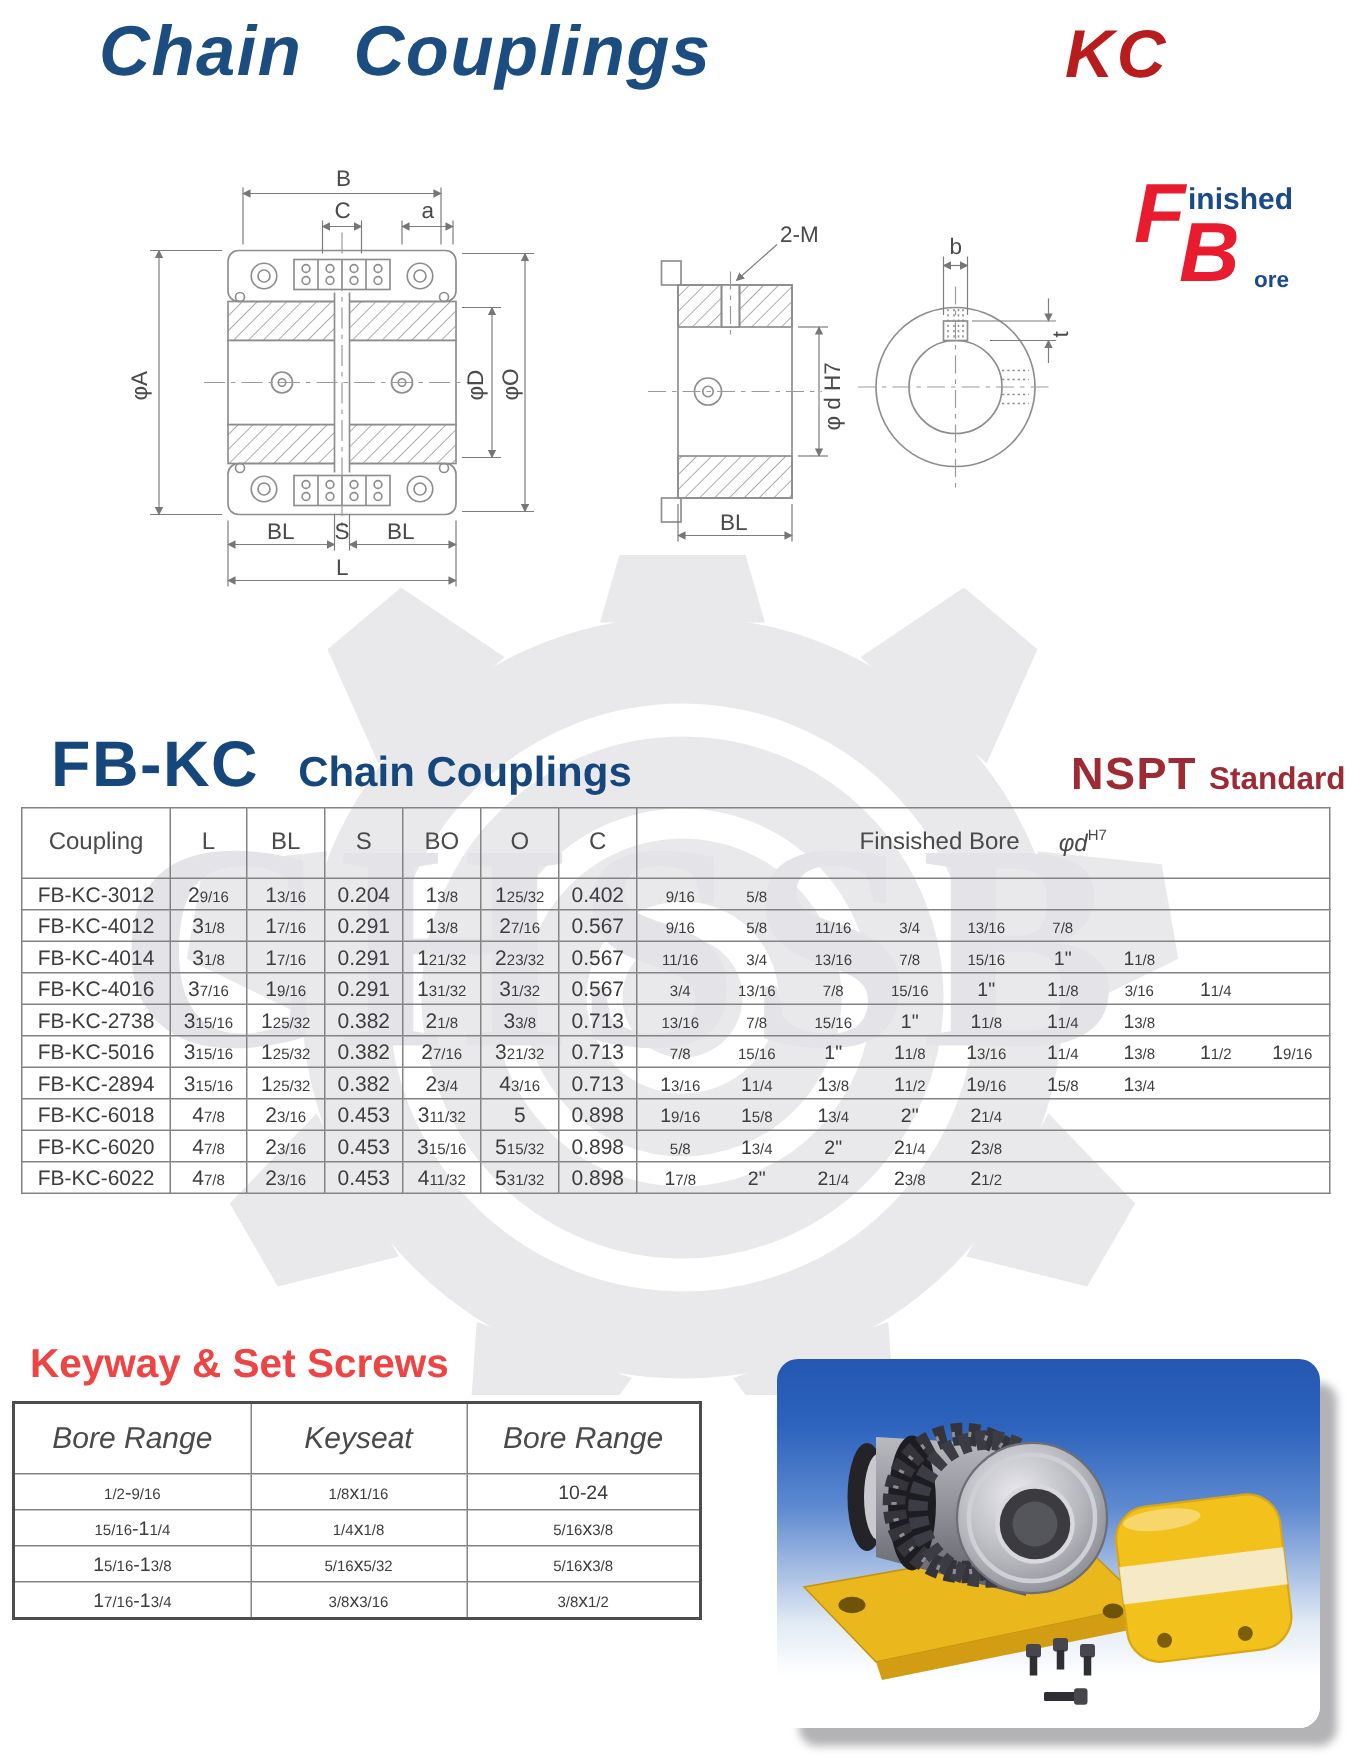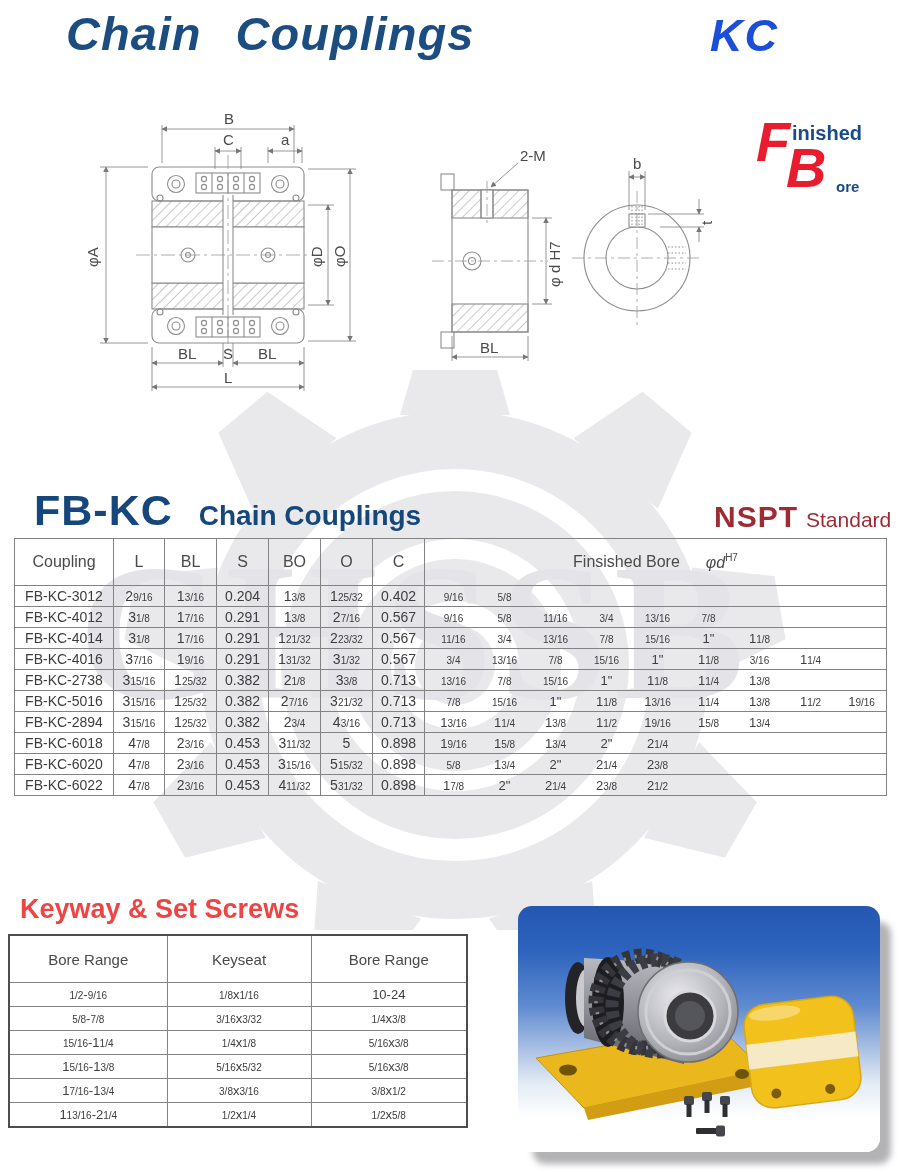--- a/index.html
+++ b/index.html
@@ -7,37 +7,37 @@
         font-family:"Liberation Sans",sans-serif;color:#3f3f3f;}
   
   .wm-gear{position:absolute;left:0;top:370px;z-index:0;}
   .wm-text{position:absolute;left:78px;top:534px;z-index:0;
            font-family:"Liberation Serif",serif;font-size:196px;font-weight:bold;
            letter-spacing:6px;color:#e4e4e8;line-height:1;user-select:none;}
   
   .title{position:absolute;left:66px;top:6px;z-index:2;font-size:47px;font-weight:bold;
          font-style:italic;color:#1b4d80;letter-spacing:1px;word-spacing:20px;}
   .kc{position:absolute;left:710px;top:10px;z-index:2;font-size:45px;font-weight:bold;
-      font-style:italic;color:#1d4ed8;letter-spacing:2px;}
+      font-style:italic;color:#b91c1c;letter-spacing:2px;}
   
   .draw{position:absolute;left:0;top:95px;z-index:1;}
   .fb-logo{position:absolute;left:756px;top:120px;width:130px;height:84px;z-index:2;}
   .fb-f{position:absolute;left:0;top:-6px;font-size:56px;font-weight:bold;font-style:italic;
         color:#e81c2e;line-height:1;}
   .fb-b{position:absolute;left:30px;top:20px;font-size:56px;font-weight:bold;font-style:italic;
         color:#e81c2e;line-height:1;}
   .fb-sm1{position:absolute;left:36px;top:2px;font-size:20px;font-weight:bold;color:#1b4a8c;}
   .fb-sm2{position:absolute;left:80px;top:58px;font-size:15px;font-weight:bold;color:#1b4a8c;}
   
   .sec{position:absolute;left:34px;top:486px;z-index:2;white-space:nowrap;}
   .sec .big{font-size:43px;font-weight:bold;color:#16477c;letter-spacing:1px;}
   .sec .sub{font-size:28px;font-weight:bold;color:#16477c;margin-left:26px;}
   .nspt{position:absolute;left:714px;top:500px;z-index:2;white-space:nowrap;}
   .nspt .n1{font-size:30px;font-weight:bold;color:#9e2a33;letter-spacing:1px;}
-  .nspt .n2{font-size:21px;font-weight:normal;color:#9e2a33;margin-left:8px;}
+  .nspt .n2{font-size:21px;font-weight:bold;color:#9e2a33;margin-left:8px;}
   
   table{border-collapse:collapse;table-layout:fixed;background:transparent;}
   .main-table{position:absolute;left:14px;top:538px;width:872px;z-index:1;}
   .main-table th,.main-table td{border:1px solid #838383;text-align:center;
         padding:0;background:transparent;font-weight:normal;}
   .main-table{border:1px solid #0f766e;}
   .main-table thead th{height:46px;font-size:16px;color:#4a4a4a;}
   .main-table tbody tr{height:21px;}
   .main-table td{font-size:14px;color:#3d3d3d;white-space:nowrap;}
   .c-name{font-size:14px;}
@@ -50,21 +50,21 @@
   .bore-slot .wh{font-size:13px;}
   .bore-slot .fr{font-size:10px;}
   .bore-h .bore-sym{margin-left:26px;font-style:italic;}
   .bore-h sup{font-size:10px;}
   
   .kw-title{position:absolute;left:20px;top:894px;z-index:2;font-size:27px;font-weight:bold;
             color:#ef4444;}
   .kw-table{position:absolute;left:8px;top:934px;width:458px;z-index:1;border:2px solid #4d4d4d;}
   .kw-table th,.kw-table td{border:1px solid #838383;text-align:center;padding:0;
             font-weight:normal;background:transparent;}
-  .kw-table thead th{height:46px;font-size:15px;color:#4a4a4a;}
+  .kw-table thead th{height:46px;font-size:20px;color:#4a4a4a;font-style:italic;}
   .kw-table tbody tr{height:24px;}
   .kw-table td{font-size:13px;color:#3d3d3d;white-space:nowrap;}
   .kw-table td .wh{font-size:13px;}
   .kw-table td .fr{font-size:10px;}
   
   .photo{position:absolute;left:518px;top:906px;width:362px;height:246px;z-index:1;
          border-radius:14px;
          background:linear-gradient(180deg,#2457b1 0%,#2d63bd 18%,#5d89d0 40%,#a9c0e4 58%,#e3ebf5 72%,#ffffff 86%);
          box-shadow:13px 14px 6px -2px rgba(128,128,133,0.6);}
   .photo svg{display:block;}
@@ -547,43 +547,33 @@
         <th>Bore Range</th>
       </tr>
     </thead>
     <tbody>
         <tr>
           <td><span class="fr">1/2</span>-<span class="fr">9/16</span></td>
           <td><span class="fr">1/8</span>x<span class="fr">1/16</span></td>
           <td>10-24</td>
         </tr>
         <tr>
-          <td><span class="fr">5/8</span>-<span class="fr">7/8</span></td>
-          <td><span class="fr">3/16</span>x<span class="fr">3/32</span></td>
-          <td><span class="fr">1/4</span>x<span class="fr">3/8</span></td>
-        </tr>
-        <tr>
           <td><span class="fr">15/16</span>-<span class="wh">1</span><span class="fr">1/4</span></td>
           <td><span class="fr">1/4</span>x<span class="fr">1/8</span></td>
           <td><span class="fr">5/16</span>x<span class="fr">3/8</span></td>
         </tr>
         <tr>
           <td><span class="wh">1</span><span class="fr">5/16</span>-<span class="wh">1</span><span class="fr">3/8</span></td>
           <td><span class="fr">5/16</span>x<span class="fr">5/32</span></td>
           <td><span class="fr">5/16</span>x<span class="fr">3/8</span></td>
         </tr>
         <tr>
           <td><span class="wh">1</span><span class="fr">7/16</span>-<span class="wh">1</span><span class="fr">3/4</span></td>
           <td><span class="fr">3/8</span>x<span class="fr">3/16</span></td>
           <td><span class="fr">3/8</span>x<span class="fr">1/2</span></td>
-        </tr>
-        <tr>
-          <td><span class="wh">1</span><span class="fr">13/16</span>-<span class="wh">2</span><span class="fr">1/4</span></td>
-          <td><span class="fr">1/2</span>x<span class="fr">1/4</span></td>
-          <td><span class="fr">1/2</span>x<span class="fr">5/8</span></td>
         </tr>
       </tbody>
   </table>
 
   <div class="photo">
     <svg width="362" height="246" viewBox="0 0 362 246">
       <defs>
         <radialGradient id="faceG" cx="40%" cy="35%" r="75%">
           <stop offset="0%" stop-color="#e9e9ee"></stop>
             <stop offset="60%" stop-color="#b4b5bb"></stop>

